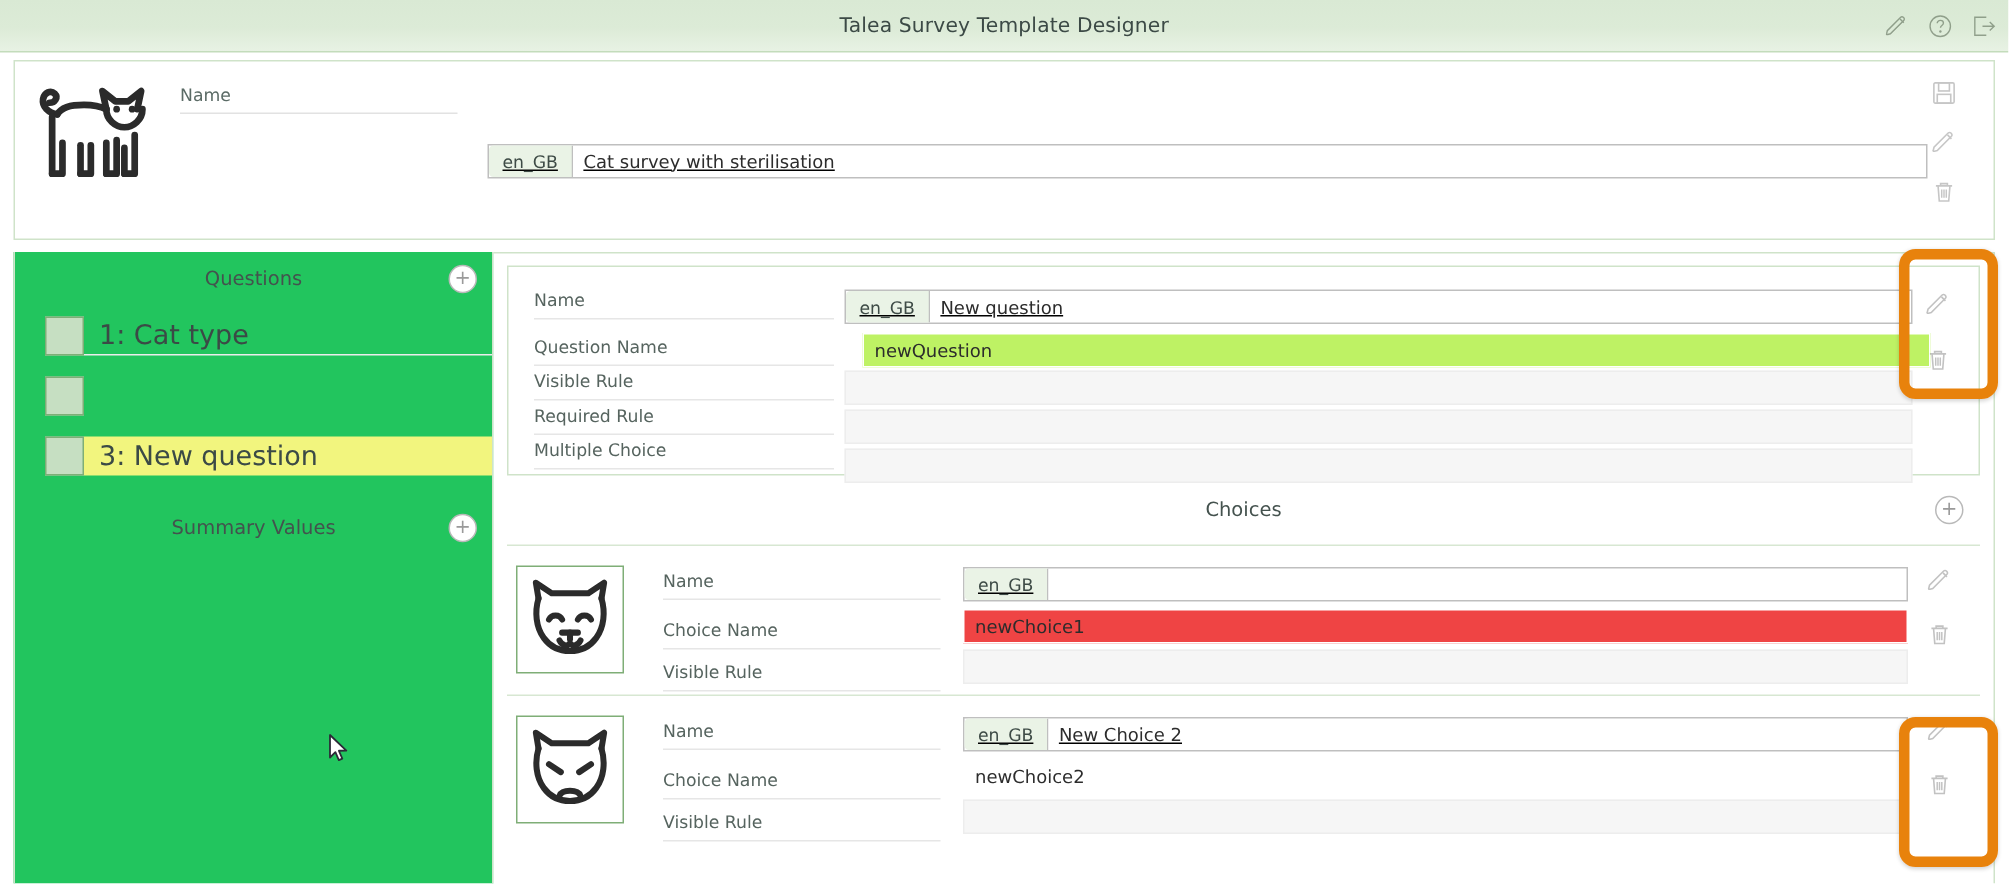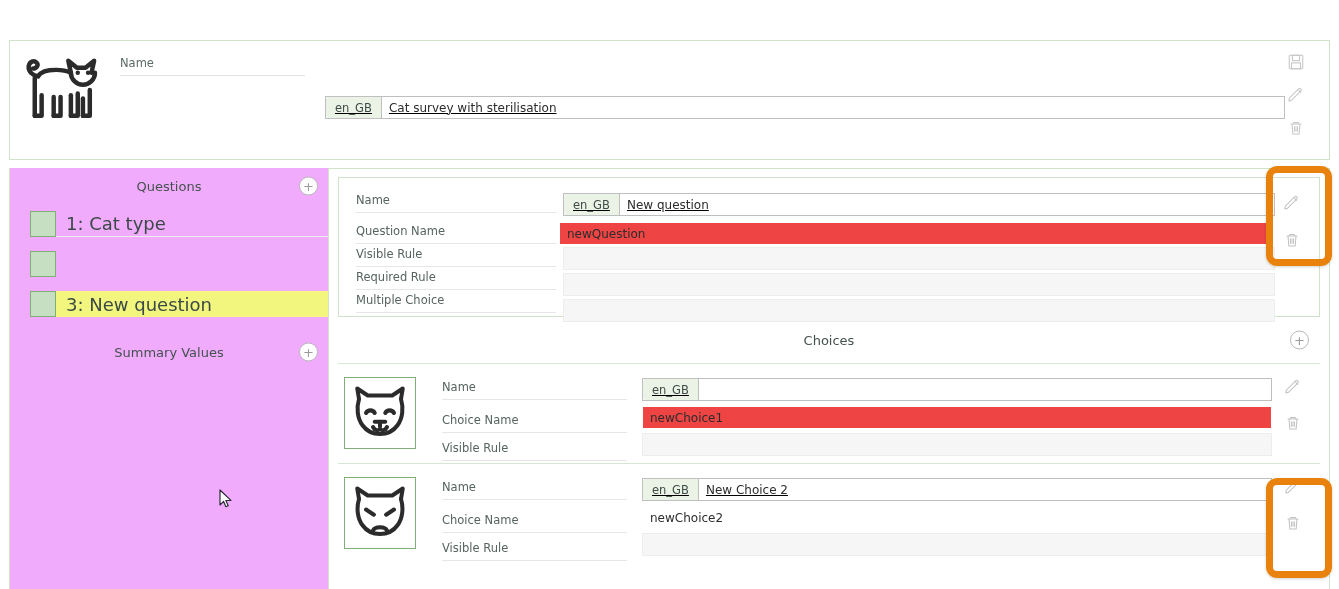--- a/index.html
+++ b/index.html
@@ -66,21 +66,21 @@
   }
   .hdr-locale { left: 315px; top: 55px; width: 960px; }
 
   .hdr-icons { position: absolute; right: 12px; top: 12px; width: 30px; }
   .hdr-icons .icn { display: block; margin-bottom: 15px; opacity: .42; }
 
   
   .sidebar {
     position: absolute; left: 9px; top: 168px;
     width: 320px; height: 421px;
-    background: #f0abfc;
+    background: #22c55e;
     border-left: 1px solid #cfe3c9;
     border-right: 1px solid #cfe3c9;
     border-top: none;
   }
   .section-head {
     position: relative; height: 36px;
     display: flex; align-items: center; justify-content: center;
     font-size: 13px; color: #44524e;
   }
   .plus-btn {
@@ -158,20 +158,44 @@
   }
 
   .cursor { position: absolute; left: 219px; top: 489px; width: 13px; height: 20px; }
   svg { display: block; }
 </style>
 </head>
 <body>
 
 <div id="app">
 
+  <div class="titlebar">
+    <div class="title">Talea Survey Template Designer</div>
+    <div class="tb-icons">
+      <span class="ticon" title="Edit">
+        <svg viewBox="0 0 20 20" width="17" height="17">
+            <path d="M3 16.5l2-.6 10.5-10.5a1.4 1.4 0 0 0 0-2l-.4-.4a1.4 1.4 0 0 0-2 0L2.6 13.5 2 16a.4.4 0 0 0 .5.5z" fill="none" stroke="#52624d" stroke-width="1.1"></path>
+            <path d="M12.6 4.4l2.9 2.9" stroke="#52624d" stroke-width="1.1" fill="none"></path>
+          </svg>
+      </span>
+      <span class="ticon" title="Help">
+        <svg viewBox="0 0 20 20" width="17" height="17">
+            <circle cx="10" cy="10" r="8" fill="none" stroke="#52624d" stroke-width="1.1"></circle>
+            <path d="M7.6 7.7c0-1.4 1.1-2.3 2.5-2.3s2.4.9 2.4 2.1c0 1.9-2.3 1.9-2.3 3.6" fill="none" stroke="#52624d" stroke-width="1.1"></path>
+            <circle cx="10.1" cy="14.1" r=".95" fill="#52624d"></circle>
+          </svg>
+      </span>
+      <span class="ticon" title="Exit">
+        <svg viewBox="0 0 20 20" width="17" height="17">
+            <path d="M12 3H3v14h9" fill="none" stroke="#52624d" stroke-width="1.1"></path>
+            <path d="M9 10h9m-3.3-3.4L18.2 10l-3.5 3.4" fill="none" stroke="#52624d" stroke-width="1.1"></path>
+          </svg>
+      </span>
+    </div>
+  </div>
 
   <div class="header-panel">
 
     <span class="cat-logo">
       <svg viewBox="0 0 100 92" width="86" height="80">
         <g fill="none" stroke="#2b2b2b" stroke-width="5.2" stroke-linecap="round" stroke-linejoin="round">
           <path d="M20 30c-7-1-12-6-11-12 1-5 6-7 9-4 3 3 0 7-4 7"></path>
           <path d="M20 30c0 0 3-6 13-7 10-1 19 0 25 3"></path>
           <path d="M16 32v44"></path>
           <path d="M16 76h8V52"></path>
@@ -253,21 +277,21 @@
         <div class="flabel" style="left:17px; top:46px; width:200px;">Question Name</div>
         <div class="flabel" style="left:17px; top:69px; width:200px;">Visible Rule</div>
         <div class="flabel" style="left:17px; top:92px; width:200px;">Required Rule</div>
         <div class="flabel" style="left:17px; top:115px; width:200px;">Multiple Choice</div>
 
         <div class="locale-field" style="left:224px; top:15px; width:712px;">
           <span class="locale-tag">en_GB</span>
           <span class="locale-value">New question</span>
         </div>
 
-        <div class="fvalue" style="left:220px; top:44px; width:712px; background:#ef4444; border-color:#ffffff;">newQuestion</div>
+        <div class="fvalue" style="left:236px; top:44px; width:712px; background:#bef264; border-color:#ffffff;">newQuestion</div>
         <div class="fvalue" style="left:224px; top:69px; width:712px;"></div>
         <div class="fvalue" style="left:224px; top:95px; width:712px;"></div>
         <div class="fvalue" style="left:224px; top:121px; width:712px;"></div>
       </div>
 
       <div class="row-icons" style="right:6px; top:16px; width:30px;">
         <span class="icn" style="margin-bottom:19px;">
           <svg viewBox="0 0 20 20" width="18" height="18">
               <path d="M3 16.5l2-.6 10.5-10.5a1.4 1.4 0 0 0 0-2l-.4-.4a1.4 1.4 0 0 0-2 0L2.6 13.5 2 16a.4.4 0 0 0 .5.5z" fill="none" stroke="#7a7a7a" stroke-width="1.2"></path>
               <path d="M12.6 4.4l2.9 2.9" stroke="#7a7a7a" stroke-width="1.2" fill="none"></path>

